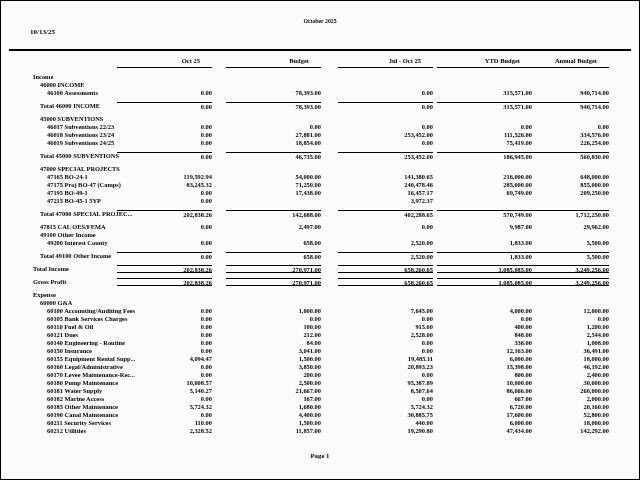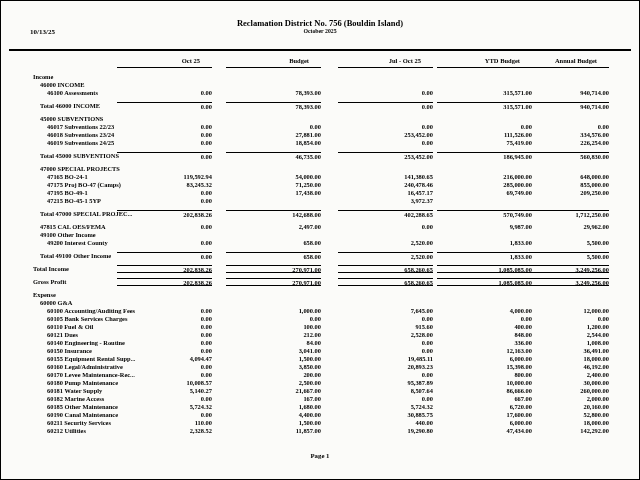--- a/index.html
+++ b/index.html
@@ -31,21 +31,20 @@
   .row.total .val.filled { border-top:0.8px solid #000; }
   .row.grandtotal .val.filled { border-top:0.8px solid #000; border-bottom:0.8px solid #000; }
   .footer { position:absolute; left:0; right:0; bottom:20px; text-align:center; font-size:6.8px; }
 </style>
 </head>
 <body>
 
 <div class="page">
   <div class="run-date">10/13/25</div>
   <div class="titles">
-    <div class="title-1">Reclamation District No. 756 (Bouldin Island)</div>
     <div class="title-3">October 2025</div>
   </div>
   <div class="thick-rule"></div>
   <div class="col-heads">
     <div class="col-head" style="right:427px">Oct 25</div>
     <div class="col-head" style="right:318px">Budget</div>
     <div class="col-head" style="right:206px">Jul - Oct 25</div>
     <div class="col-head" style="right:107px">YTD Budget</div>
     <div class="col-head" style="right:30px">Annual Budget</div>
   </div>

